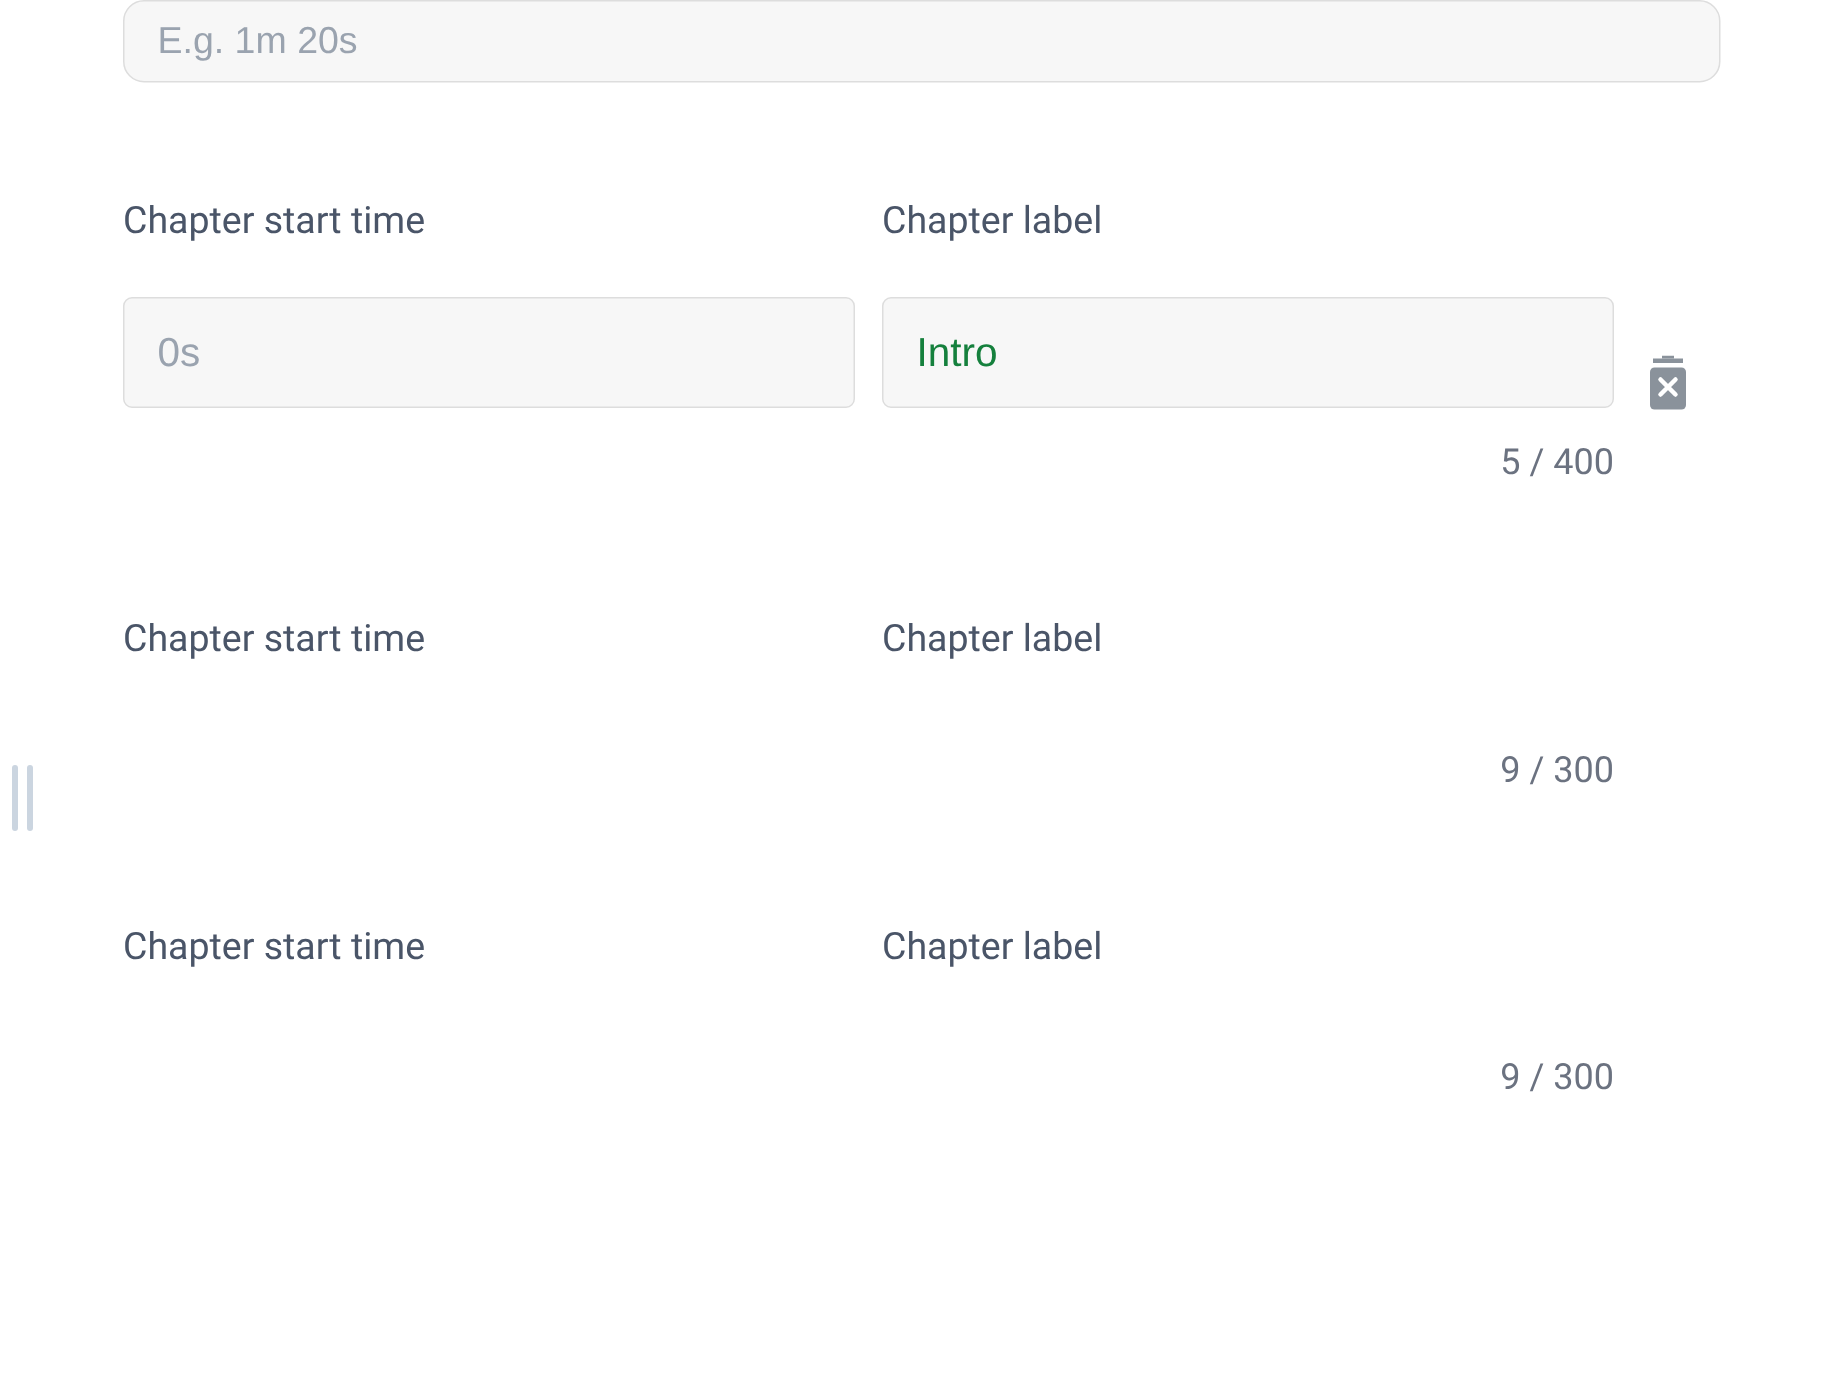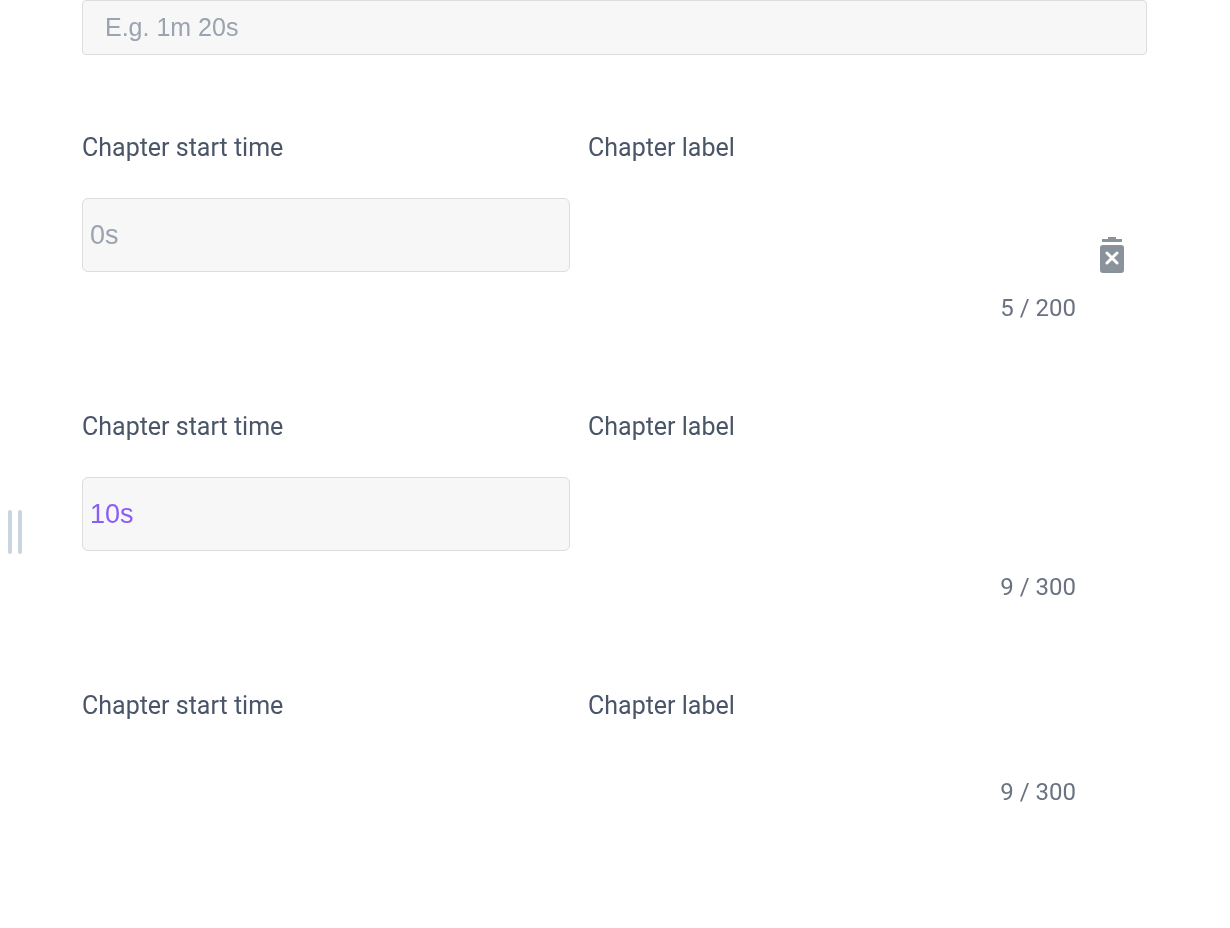--- a/index.html
+++ b/index.html
@@ -15,21 +15,21 @@
     padding: 0;
   }
   .top-input-wrap {
     padding: 0 82px 0 82px;
     margin-bottom: 78px;
   }
   .top-input {
     width: 1065px;
     height: 55px;
     border: 1px solid #ddd;
-    border-radius: 4px;
+    border-radius: 14px;
     background: #f7f7f7;
     font-size: 25px;
     padding: 0 22px;
     color: #2d3748;
     display: flex;
     align-items: center;
   }
   .top-input::placeholder { color: #9aa3af; }
   .chapter-rows {
     padding-left: 82px;
@@ -50,22 +50,22 @@
     color: #4a5568;
     margin-bottom: 36px;
     letter-spacing: 0;
   }
   .input {
     height: 74px;
     border: 1px solid #ddd;
     border-radius: 6px;
     background: #f7f7f7;
     font-size: 27px;
-    padding: 0 7px;
-    color: #8b5cf6;
+    padding: 0 22px;
+    color: #15803d;
     width: 100%;
   }
   .input::placeholder { color: #9aa3af; }
   .counter {
     text-align: right;
     font-size: 24px;
     color: #6b7280;
     margin-top: 22px;
     width: 994px;
   }
@@ -107,42 +107,42 @@
   <div class="chapter-rows">
 
     <div class="chapter-row">
       <div class="row-flex">
         <div class="col start">
           <div class="field-label">Chapter start time</div>
           <input class="input" placeholder="0s" style="">
         </div>
         <div class="col label">
           <div class="field-label">Chapter label</div>
+          <input class="input" value="Intro" style="">
         </div>
       </div>
-      <div class="counter">5 / 200</div>
+      <div class="counter">5 / 400</div>
       <div class="delete-btn">
         <svg width="28" height="38" viewBox="0 0 28 38">
           <rect x="4" y="2" width="20" height="3" fill="#8a929b"></rect>
           <rect x="10" y="0" width="8" height="2" fill="#8a929b"></rect>
           <rect x="2" y="8" width="24" height="28" rx="3" fill="#8a929b"></rect>
           <path d="M9 16 L19 26 M19 16 L9 26" stroke="#fff" stroke-width="3" stroke-linecap="round"></path>
         </svg>
       </div>
     </div>
 
     <div class="chapter-row">
       <div class="drag-handle">
         <div class="bar"></div>
         <div class="bar"></div>
       </div>
       <div class="row-flex">
         <div class="col start">
           <div class="field-label">Chapter start time</div>
-          <input class="input" value="10s" style="">
         </div>
         <div class="col label">
           <div class="field-label">Chapter label</div>
         </div>
       </div>
       <div class="counter">9 / 300</div>
     </div>
 
     <div class="chapter-row">
       <div class="row-flex">

